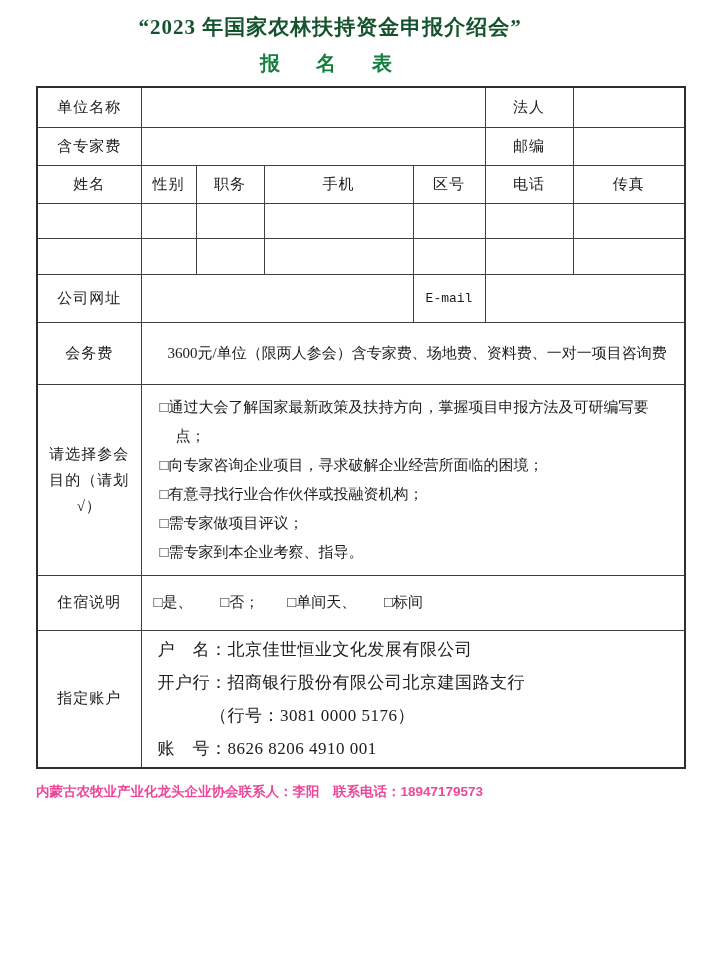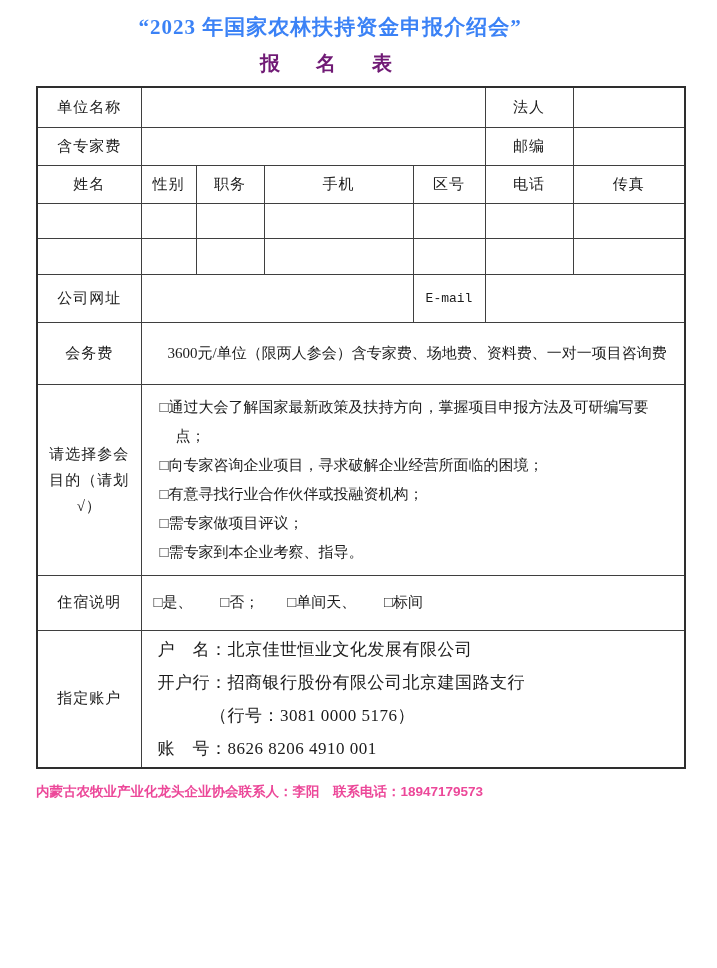--- a/index.html
+++ b/index.html
@@ -5,24 +5,24 @@
   * { margin:0; padding:0; box-sizing:border-box; }
   html,body { background:#ffffff; }
   .page {
     position:relative; width:717px; height:968px; background:#ffffff;
     font-family:"Liberation Serif","DejaVu Serif",serif; color:#1b1b1b;
     overflow:hidden;
   }
   .headings { width:660px; text-align:center; }
   .doc-title {
     padding-top:13px; font-size:21px; font-weight:bold; letter-spacing:1px;
-    color:#3b82f6;
+    color:#14532d;
   }
   .doc-subtitle {
-    margin-top:9px; font-size:20px; font-weight:bold; letter-spacing:8px; color:#701a75;
+    margin-top:9px; font-size:20px; font-weight:bold; letter-spacing:8px; color:#15803d;
   }
   table.form-table {
     margin:9px 0 0 36px; width:648px; border-collapse:collapse; table-layout:fixed;
     border:2px solid #2e2e2e;
   }
   td {
     border:1px solid #3f3f3f; vertical-align:middle; font-size:15px;
     overflow:hidden;
   }
   .lbl { text-align:center; letter-spacing:1px; }

